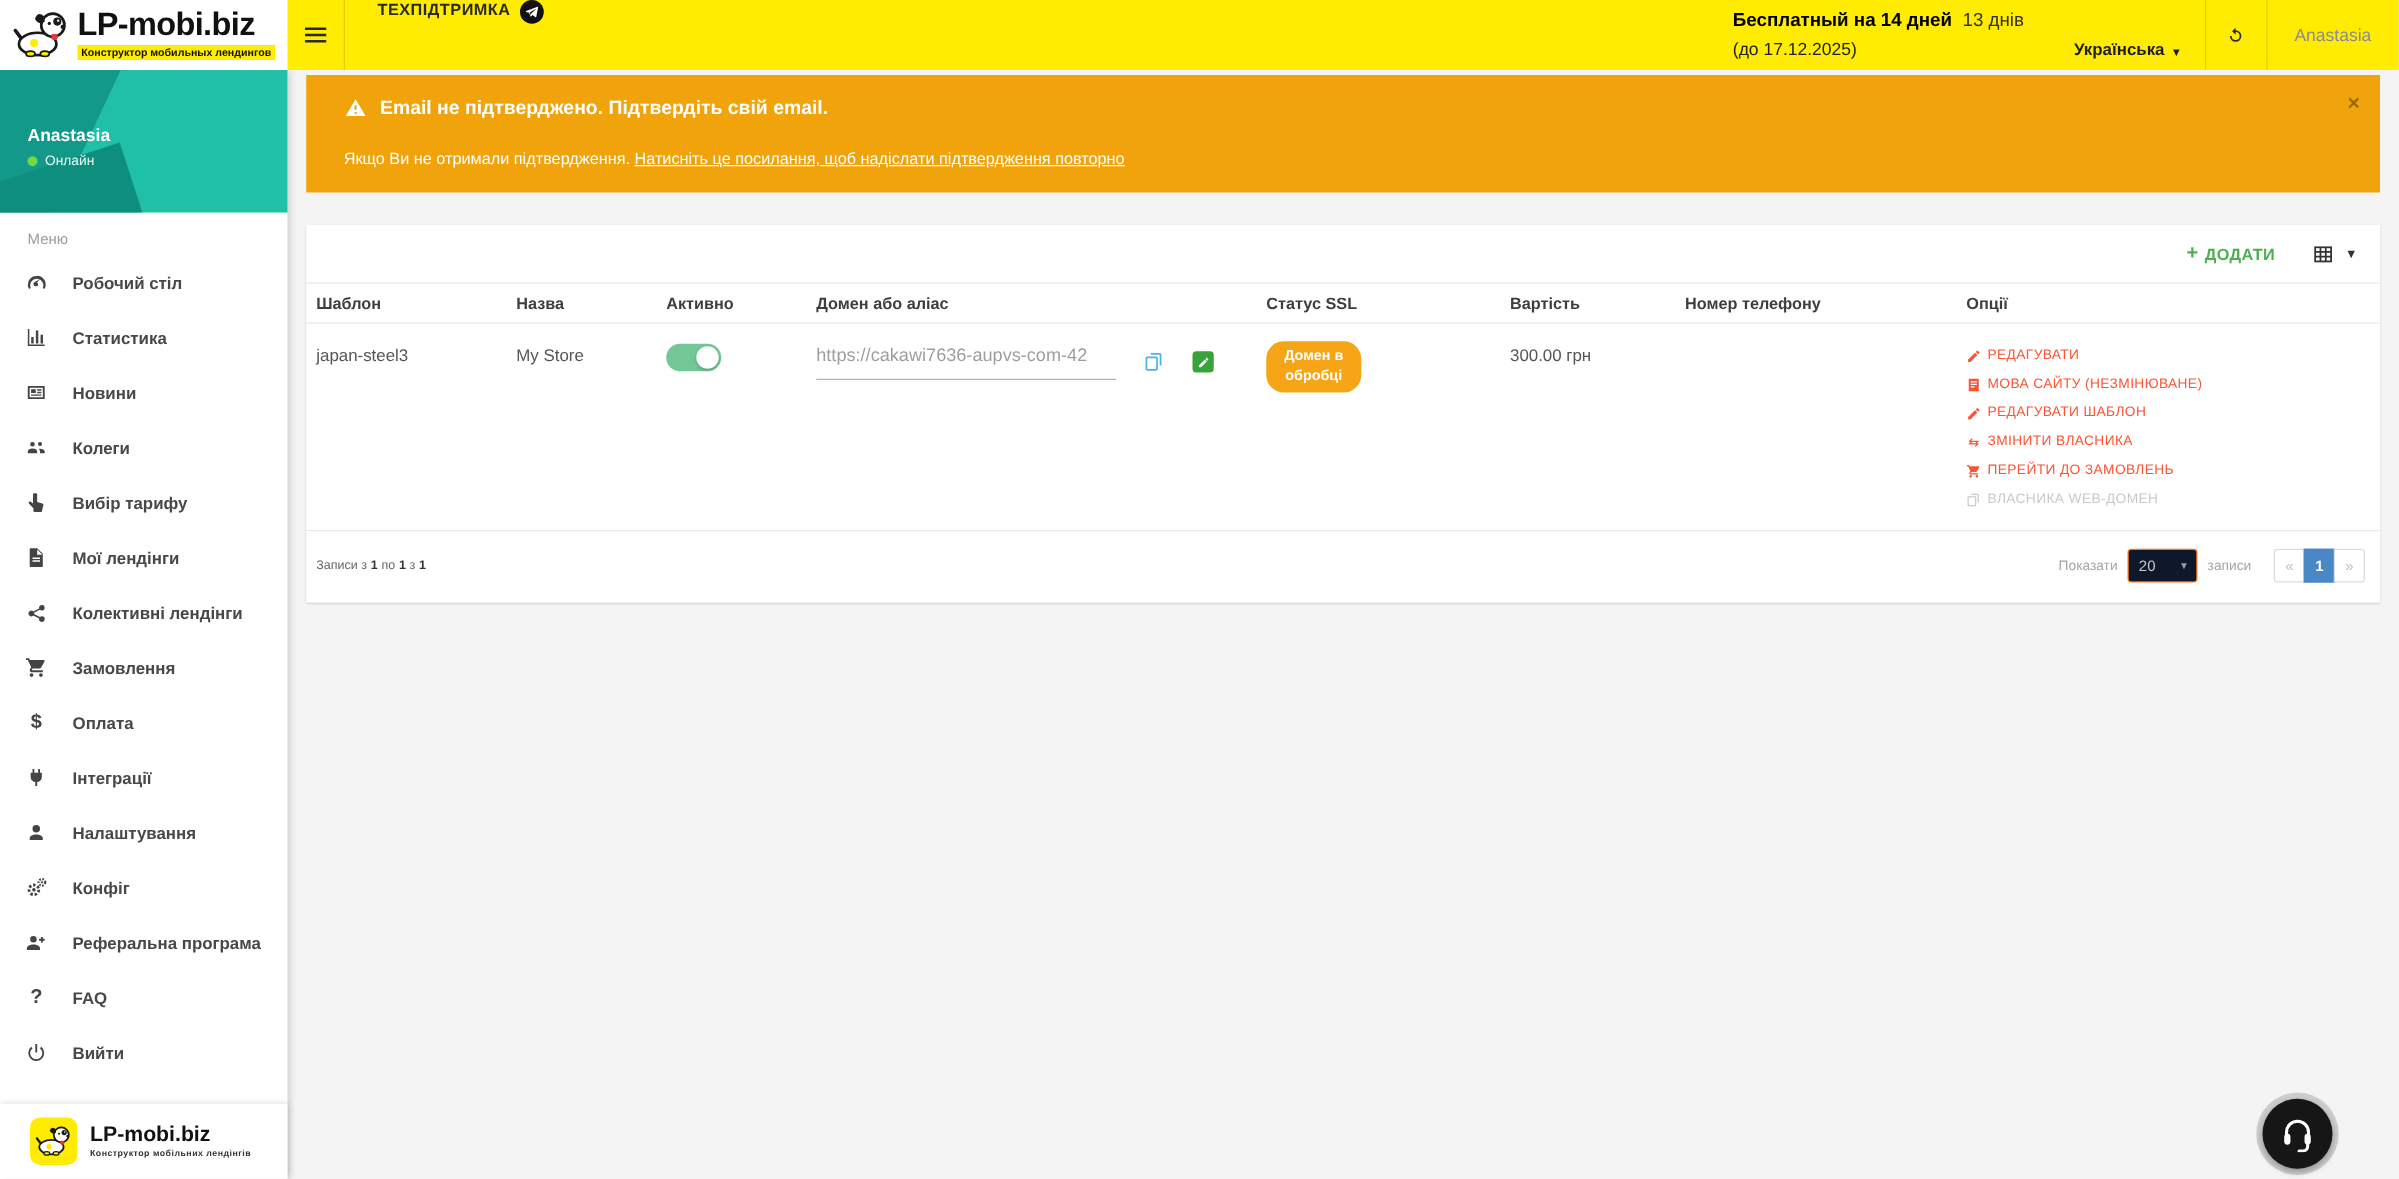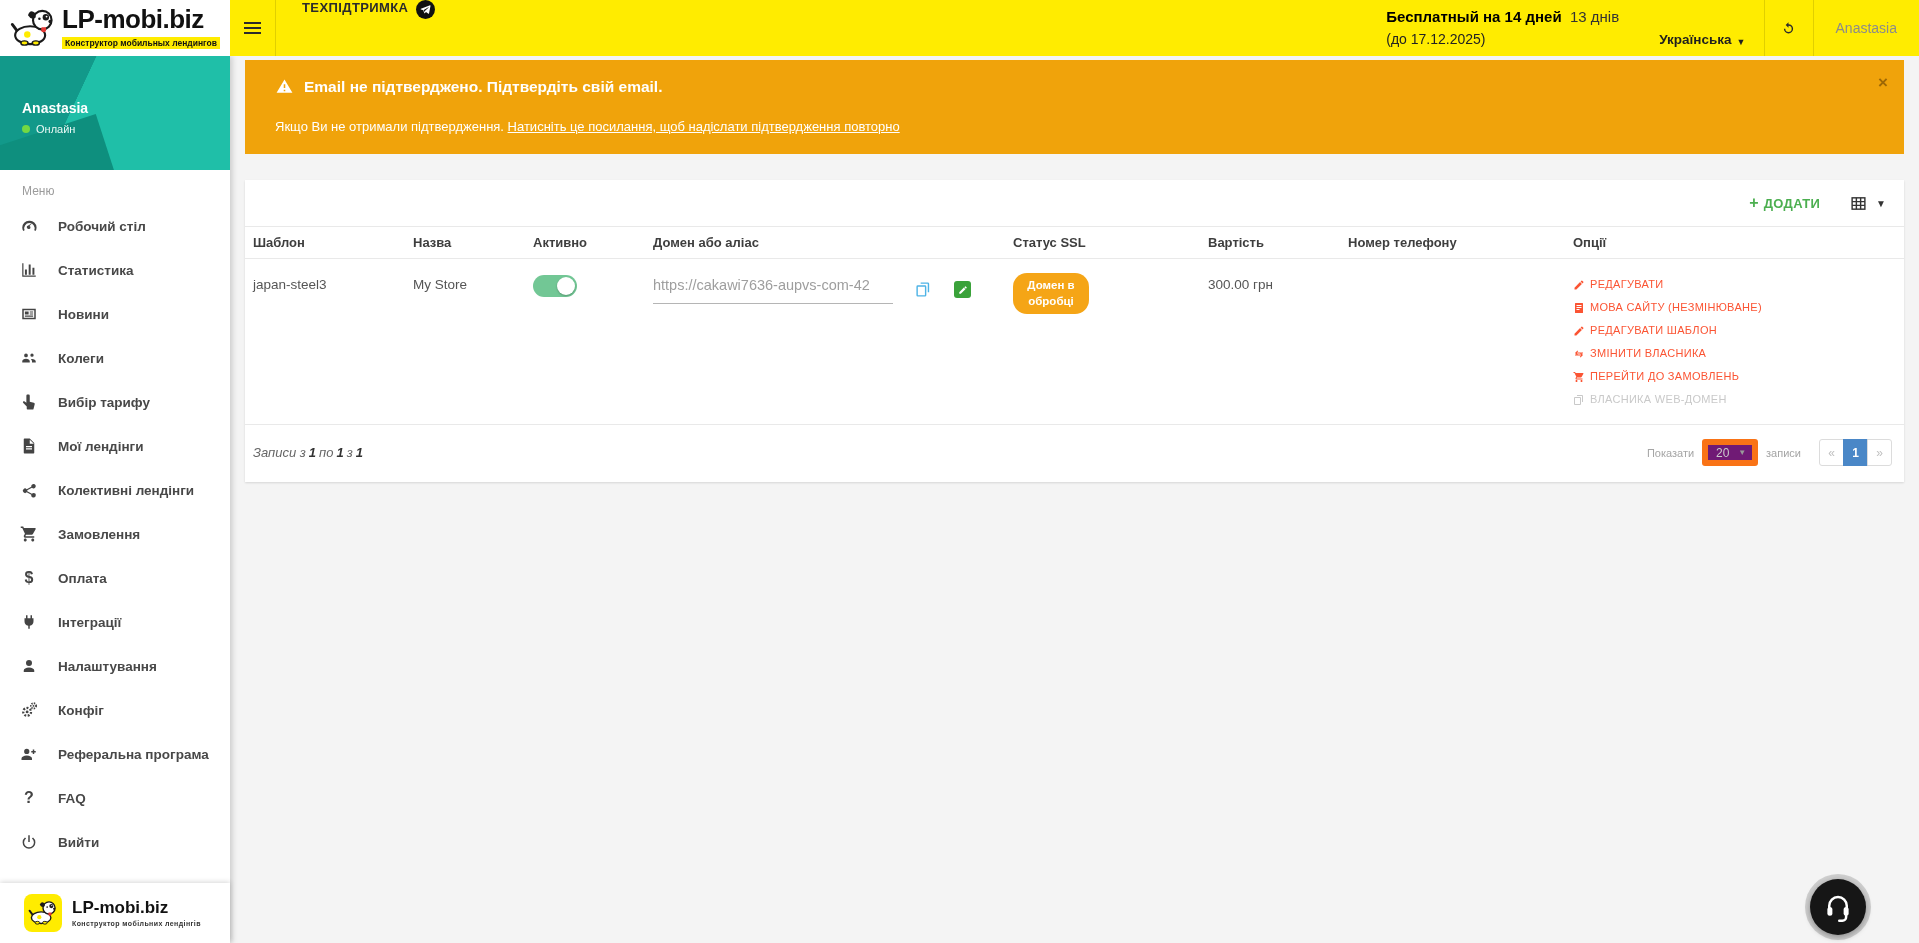--- a/index.html
+++ b/index.html
@@ -86,25 +86,25 @@
   .green-edit { width:17px; height:17px; background:#3aa23a; border-radius:3px; display:flex; align-items:center; justify-content:center; cursor:pointer; margin-top:4px; }
   .green-edit svg { width:10px; height:10px; fill:#fff; }
   .badge { display:inline-block; background:#f5a516; color:#fff; font-size:11.5px; font-weight:bold; text-align:center; line-height:1.35; border-radius:14px; padding:5px 13px; max-width:76px; margin-top:-4px; }
   .cell-price { color:#666; font-size:14px; }
   .opts { padding-top:14px !important; }
   .opt { display:flex; align-items:center; gap:5px; color:#fb5433; font-size:11px; letter-spacing:.3px; line-height:23px; cursor:pointer; white-space:nowrap; }
   .opt svg { width:12px; height:12px; fill:currentColor; flex:0 0 auto; }
   .opt.disabled { color:#c9c9c9; cursor:default; }
 
   .panel-footer { display:flex; align-items:center; padding:14px 12px 16px 8px; }
-  .records { font-size:13px; color:#666;font-style:italic; }
+  .records { font-size:10px; color:#666; }
   .records b { color:#333; margin:0 3px; }
   .pf-right { margin-left:auto; display:flex; align-items:center; gap:8px; }
   .pf-label { font-size:11px; color:#a5a5a5; }
-  .size-select { width:56px; height:27px; border:6px solid #f97316; border-radius:3px; background:#701a75; display:flex; align-items:center; justify-content:space-between; padding:0 6px 0 8px; cursor:pointer; }
+  .size-select { width:56px; height:27px; border:1px solid #f97316; border-radius:3px; background:#0f172a; display:flex; align-items:center; justify-content:space-between; padding:0 6px 0 8px; cursor:pointer; }
   .size-select .val { font-size:12px; color:#cbcbcb; }
   .size-select .caret { font-size:8px; color:#9a9a9a; }
   .pager { display:flex; margin-left:10px; }
   .page-btn { min-width:25px; height:27px; display:flex; align-items:center; justify-content:center; border:1px solid #dcdcdc; background:#fff; color:#bfbfbf; font-size:12px; margin-left:-1px; cursor:pointer; padding:0 7px; }
   .page-btn.first { border-radius:3px 0 0 3px; margin-left:0; }
   .page-btn.last { border-radius:0 3px 3px 0; }
   .page-btn.active { background:#4a87c7; border-color:#4a87c7; color:#fff; font-weight:bold; }
 
   .chat-fab { position:absolute; right:53px; bottom:8px; width:56px; height:56px; border-radius:50%; background:#161616; box-shadow:0 0 0 5px rgba(120,120,120,.30), 0 2px 6px rgba(0,0,0,.4); display:flex; align-items:center; justify-content:center; cursor:pointer; z-index:40; }
   .chat-fab svg { width:30px; height:30px; }

